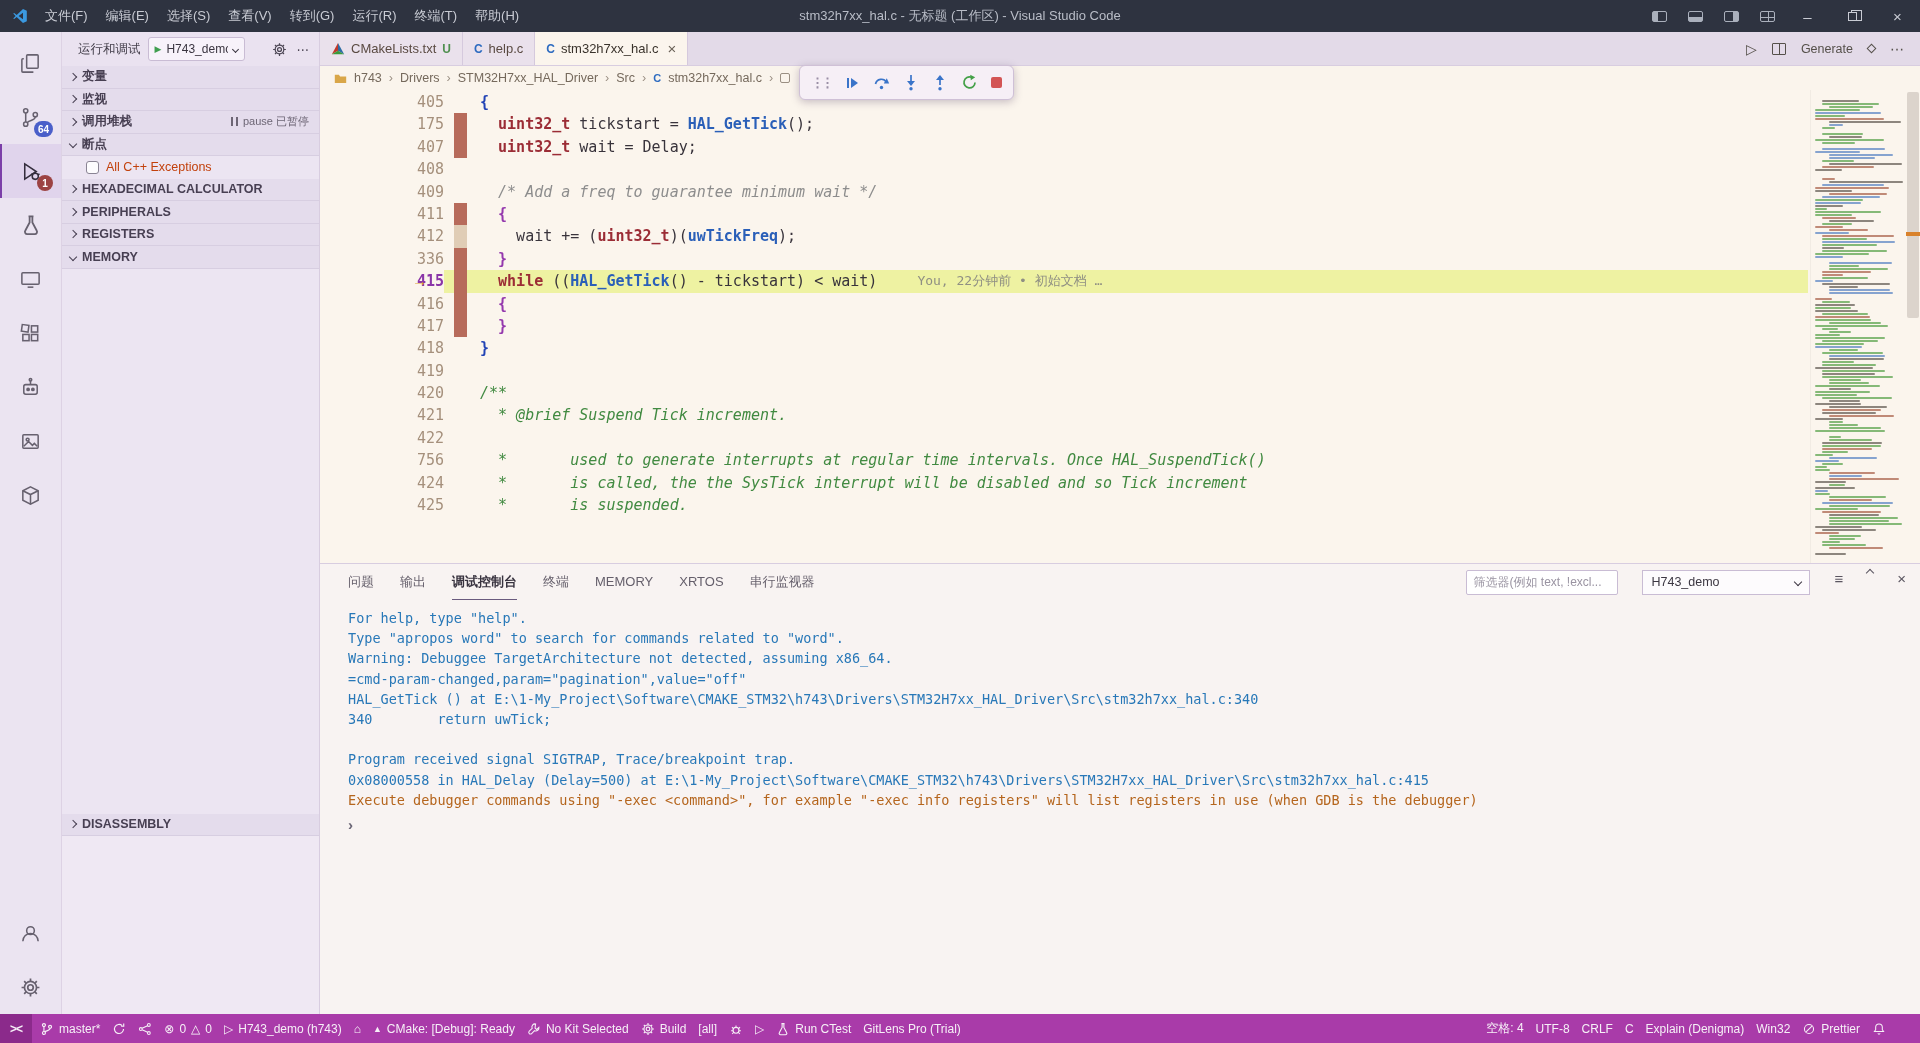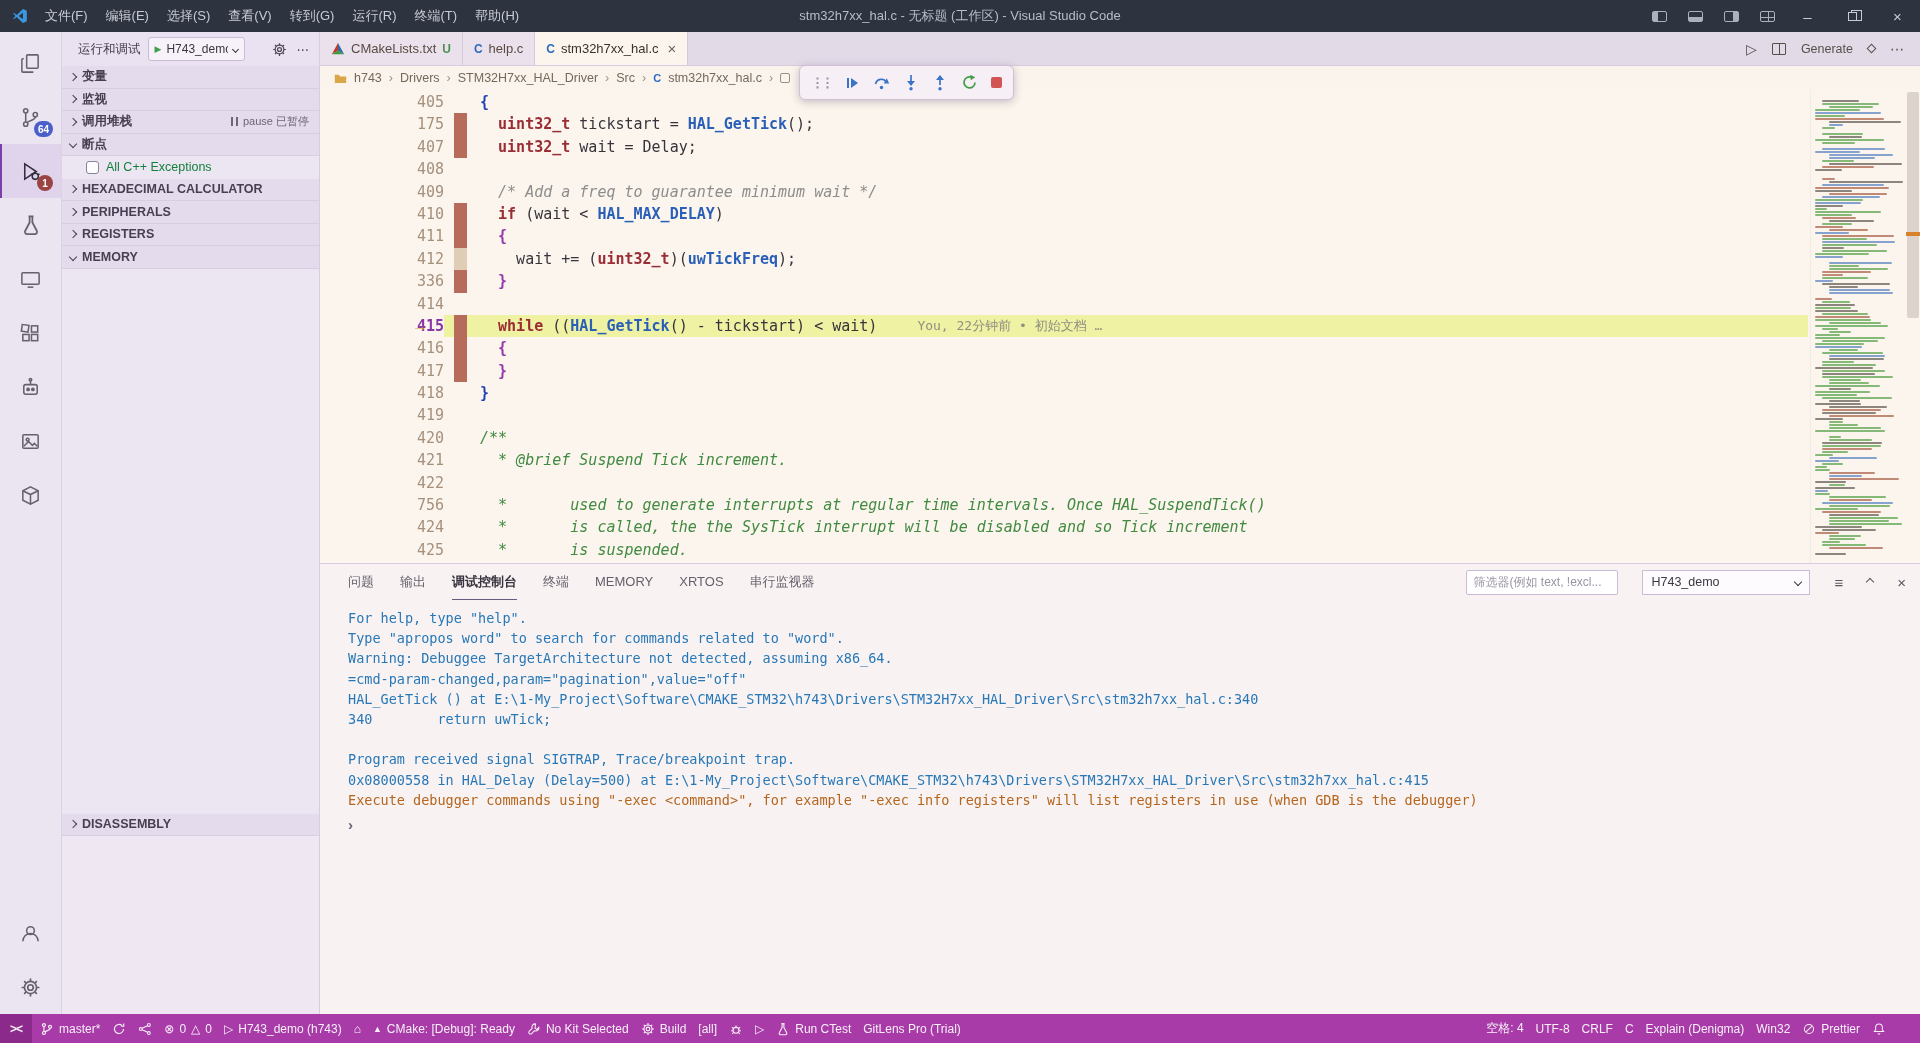--- a/index.html
+++ b/index.html
@@ -39,21 +39,21 @@
   .sidebar-header{height:34px;display:flex;align-items:center;padding:0 10px 0 16px;gap:7px;flex:none}
   .sidebar-title{white-space:nowrap;color:#45404c}
   .launch-select{display:flex;align-items:center;gap:5px;border:1px solid #c9bcd4;background:#f7f2fa;height:24px;padding:0 6px;border-radius:3px;font-size:12px;color:#3a3540}
   .launch-name{max-width:62px;overflow:hidden;white-space:nowrap}
   .play-glyph{color:#3f9e4f;font-size:9px}
   .hdr-icons{margin-left:auto;display:flex;align-items:center;gap:10px;color:#4c4654}
   .chev{width:6px;height:6px;border-right:1.5px solid currentColor;border-bottom:1.5px solid currentColor;display:inline-block;transform:rotate(-45deg);flex:none}
   .chev.down{transform:rotate(45deg)}
   .chev.up{transform:rotate(-135deg)}
   .section-row{height:22.5px;display:flex;align-items:center;gap:6px;padding:0 10px 0 8px;background:#e4dcec;border-bottom:1px solid rgba(110,90,130,.10);font-weight:700;color:#473f52;flex:none}
-  .section-child{height:22.5px;display:flex;align-items:center;gap:7px;padding-left:24px;background:#ece5f2;font-weight:400;color:#15803d;flex:none}
+  .section-child{height:22.5px;display:flex;align-items:center;gap:7px;padding-left:24px;background:#ece5f2;font-weight:400;color:#c2410c;flex:none}
   .cbx{width:13px;height:13px;border:1px solid #8a8494;border-radius:3px;background:#fdfcfe;flex:none}
   .section-status{margin-left:auto;display:flex;align-items:center;gap:5px;font-weight:400;font-size:11px;color:#6d6675}
   .pausebars{width:7px;height:9px;border-left:2px solid #6d6675;border-right:2px solid #6d6675}
   .memory-body{flex:1;background:#ece5f2}
   .sidebar-tail{height:178px;background:#efe8f3;flex:none}
 
   
   .editorgroup{flex:1;display:flex;flex-direction:column;min-width:0;position:relative}
   .tabbar{height:34px;background:#e3dae8;display:flex;align-items:stretch;border-bottom:1px solid #d8cde0;flex:none}
   .tab{display:flex;align-items:center;gap:6px;padding:0 11px;border-right:1px solid #d5c9dd;font-size:13px;color:#5a4a42;background:#eae1ec;white-space:nowrap}
@@ -102,21 +102,21 @@
   .mmbar{position:absolute;height:2px;border-radius:1px}
   .vscrollbar{position:absolute;top:0;bottom:0;right:0;width:14px}
   .vslider{position:absolute;top:2px;left:1px;right:1px;height:226px;background:rgba(110,95,85,.22);border-radius:2px}
   .vmarker{position:absolute;top:142px;left:0;right:0;height:4px;background:#d9822b}
 
   
   .panel{flex:1;border-top:1px solid #d8cde0;background:#f8f3f2;display:flex;flex-direction:column;min-height:0}
   .panel-tabs{height:36px;display:flex;align-items:center;padding:0 14px 0 28px;gap:26px;font-size:13px;color:#655f6b;flex:none}
   .ptab{height:36px;display:flex;align-items:center;border-bottom:1.5px solid transparent;white-space:nowrap}
   .ptab.active{color:#38333f;border-bottom-color:#6a5a7e;font-weight:700}
-  .panel-right{margin-left:auto;display:flex;align-items:center;gap:24px;color:#5a5560}
+  .panel-right{margin-left:auto;display:flex;gap:24px;color:#5a5560}
   .filter-input{width:152px;height:25px;border:1px solid #c9bcd4;background:#fff;border-radius:2px;font-size:12px;color:#3a3540;padding:0 6px;font-family:"Liberation Sans",sans-serif}
   .filter-input::placeholder{color:#9a94a2}
   .panel-select{width:168px;height:25px;border:1px solid #c9bcd4;background:#fdfbfd;display:flex;align-items:center;justify-content:space-between;padding:0 8px;font-size:12.5px;color:#3c3742}
   .picon{font-size:15px}
   .console{flex:1;padding:8px 0 0 28px;font:13.5px/20.2px "DejaVu Sans Mono",monospace;overflow:hidden}
   .cline{white-space:pre}
   .cline.info{color:#2878b8}
   .cline.hint{color:#b5651d}
   .prompt{color:#6a6575;font-weight:700;margin-top:5px;font-size:15px;font-family:"Liberation Sans",sans-serif}
 
@@ -462,52 +462,38 @@
             </div>
           </div>
           <div class="code-row">
             <span class="ln">409</span>
             <div class="line-body">
               <span class="gbar"></span>
               <span class="codetext"><span class="tk-v">  </span><span class="tk-cm">/* Add a freq to guarantee minimum wait */</span></span>
             </div>
           </div>
           <div class="code-row">
-            <span class="ln">410</span>
-            <div class="line-body">
-              <span class="gbar r"></span>
-              <span class="codetext"><span class="tk-v">  </span><span class="tk-k">if</span><span class="tk-v"> (wait &lt; </span><span class="tk-f">HAL_MAX_DELAY</span><span class="tk-v">)</span></span>
-            </div>
-          </div>
-          <div class="code-row">
             <span class="ln">411</span>
             <div class="line-body">
               <span class="gbar r"></span>
               <span class="codetext"><span class="tk-v">  </span><span class="tk-b2">{</span></span>
             </div>
           </div>
           <div class="code-row">
             <span class="ln">412</span>
             <div class="line-body">
               <span class="gbar p"></span>
               <span class="codetext"><span class="tk-v">    wait += (</span><span class="tk-k">uint32_t</span><span class="tk-v">)(</span><span class="tk-f">uwTickFreq</span><span class="tk-v">);</span></span>
             </div>
           </div>
           <div class="code-row">
             <span class="ln">336</span>
             <div class="line-body">
               <span class="gbar r"></span>
               <span class="codetext"><span class="tk-v">  </span><span class="tk-b2">}</span></span>
-            </div>
-          </div>
-          <div class="code-row">
-            <span class="ln">414</span>
-            <div class="line-body">
-              <span class="gbar"></span>
-              <span class="codetext"></span>
             </div>
           </div>
           <div class="code-row current">
             <span class="arrow">→</span>
             <span class="ln">415</span>
             <div class="line-body">
               <span class="gbar r"></span>
               <span class="codetext"><span class="tk-v">  </span><span class="tk-k">while</span><span class="tk-v"> ((</span><span class="tk-f">HAL_GetTick</span><span class="tk-v">() - tickstart) &lt; wait)</span></span>
               <span class="blame">You, 22分钟前 • 初始文档 …</span>
             </div>

